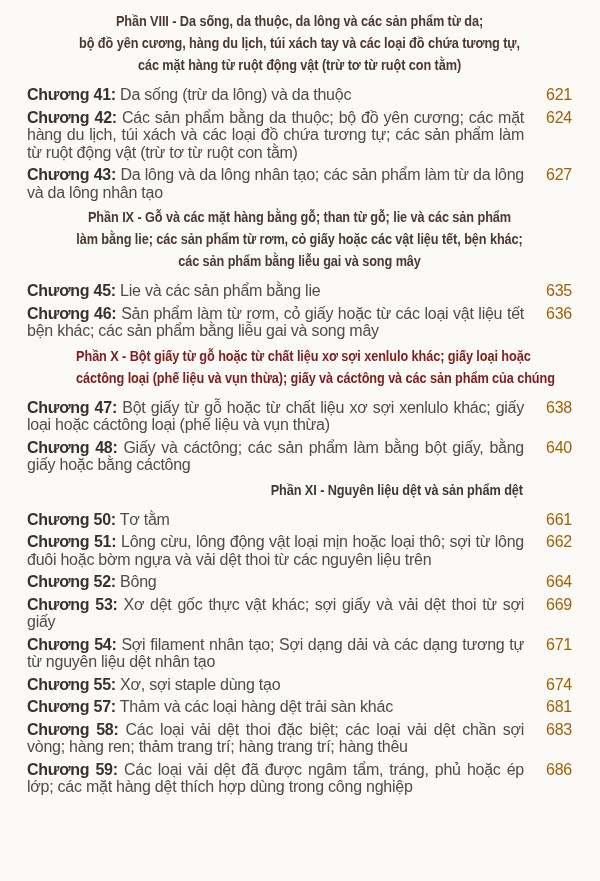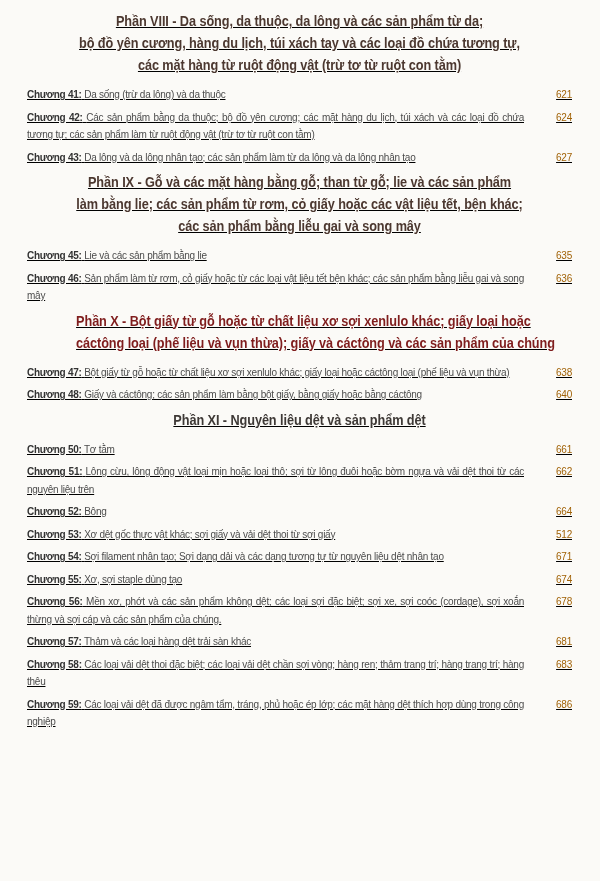--- a/index.html
+++ b/index.html
@@ -13,21 +13,20 @@
     overflow: hidden;
     font-family: "Liberation Sans", "DejaVu Sans", sans-serif;
     -webkit-font-smoothing: antialiased;
   }
   .page {
     box-sizing: border-box;
     width: 600px;
     height: 692px;
     padding: 10px 28px 0 27px;
     background: #fbfaf7;
-    text-decoration: underline;
   }
   .part-heading {
     margin: 4px 0 10px 0;
     font-weight: bold;
     font-size: 15.5px;
     line-height: 22px;
     text-align: center;
     letter-spacing: -0.1px;
   }
   .part-heading:first-child {
@@ -35,21 +34,21 @@
   }
   .heading-line {
     white-space: nowrap;
     transform: scaleX(0.82);
     transform-origin: 50% 50%;
   }
   .entry {
     display: flex;
     align-items: flex-start;
     margin-bottom: 5px;
-    font-size: 10px;
+    font-size: 16px;
     line-height: 17.5px;
     letter-spacing: -0.25px;
     color: #4c4c4c;
   }
   .entry-text {
     flex: 1;
     text-align: justify;
     padding-right: 14px;
   }
   .chapter-label {
@@ -103,50 +102,46 @@
         <div class="heading-line">cáctông loại (phế liệu và vụn thừa); giấy và cáctông và các sản phẩm của chúng</div>
       </div>
       <div class="entry">
         <div class="entry-text"><span class="chapter-label">Chương 47:</span> <span>Bột giấy từ gỗ hoặc từ chất liệu xơ sợi xenlulo khác; giấy loại hoặc cáctông loại (phế liệu và vụn thừa)</span></div>
         <div class="page-num">638</div>
       </div>
       <div class="entry">
         <div class="entry-text"><span class="chapter-label">Chương 48:</span> <span>Giấy và cáctông; các sản phẩm làm bằng bột giấy, bằng giấy hoặc bằng cáctông</span></div>
         <div class="page-num">640</div>
       </div>
-      <div class="part-heading" style="color: rgb(62, 57, 54);">
+      <div class="part-heading" style="color: rgb(62, 57, 54); text-align: right;">
         <div class="heading-line">Phần XI - Nguyên liệu dệt và sản phẩm dệt</div>
       </div>
       <div class="entry">
         <div class="entry-text"><span class="chapter-label">Chương 50:</span> <span>Tơ tằm</span></div>
         <div class="page-num">661</div>
       </div>
       <div class="entry">
         <div class="entry-text"><span class="chapter-label">Chương 51:</span> <span>Lông cừu, lông động vật loại mịn hoặc loại thô; sợi từ lông đuôi hoặc bờm ngựa và vải dệt thoi từ các nguyên liệu trên</span></div>
         <div class="page-num">662</div>
       </div>
       <div class="entry">
         <div class="entry-text"><span class="chapter-label">Chương 52:</span> <span>Bông</span></div>
         <div class="page-num">664</div>
       </div>
       <div class="entry">
         <div class="entry-text"><span class="chapter-label">Chương 53:</span> <span>Xơ dệt gốc thực vật khác; sợi giấy và vải dệt thoi từ sợi giấy</span></div>
-        <div class="page-num">512</div>
+        <div class="page-num">669</div>
       </div>
       <div class="entry">
         <div class="entry-text"><span class="chapter-label">Chương 54:</span> <span>Sợi filament nhân tạo; Sợi dạng dải và các dạng tương tự từ nguyên liệu dệt nhân tạo</span></div>
         <div class="page-num">671</div>
       </div>
       <div class="entry">
         <div class="entry-text"><span class="chapter-label">Chương 55:</span> <span>Xơ, sợi staple dùng tạo</span></div>
         <div class="page-num">674</div>
-      </div>
-      <div class="entry">
-        <div class="entry-text"><span class="chapter-label">Chương 56:</span> <span>Mền xơ, phớt và các sản phẩm không dệt; các loại sợi đặc biệt; sợi xe, sợi coóc (cordage), sợi xoắn thừng và sợi cáp và các sản phẩm của chúng.</span></div>
-        <div class="page-num">678</div>
       </div>
       <div class="entry">
         <div class="entry-text"><span class="chapter-label">Chương 57:</span> <span>Thảm và các loại hàng dệt trải sàn khác</span></div>
         <div class="page-num">681</div>
       </div>
       <div class="entry">
         <div class="entry-text"><span class="chapter-label">Chương 58:</span> <span>Các loại vải dệt thoi đặc biệt; các loại vải dệt chần sợi vòng; hàng ren; thảm trang trí; hàng trang trí; hàng thêu</span></div>
         <div class="page-num">683</div>
       </div>
       <div class="entry">

